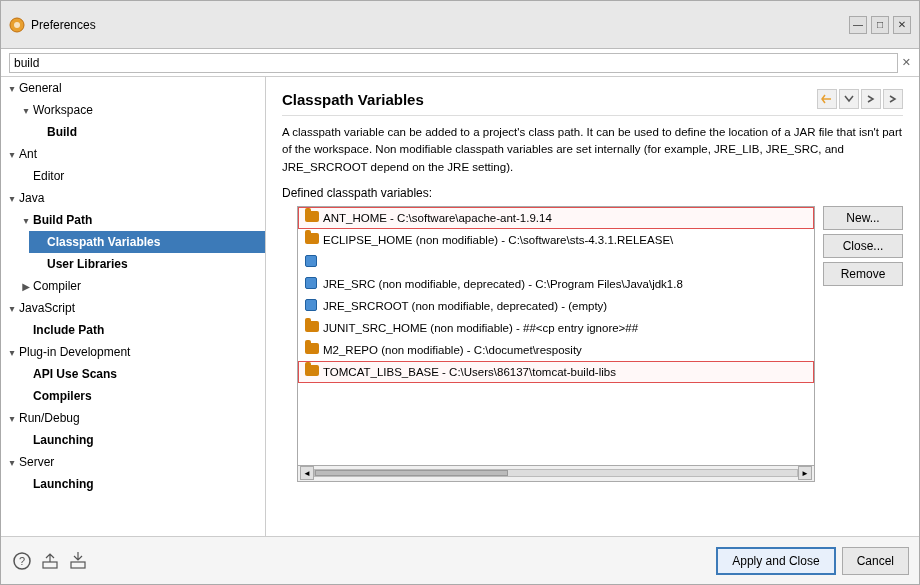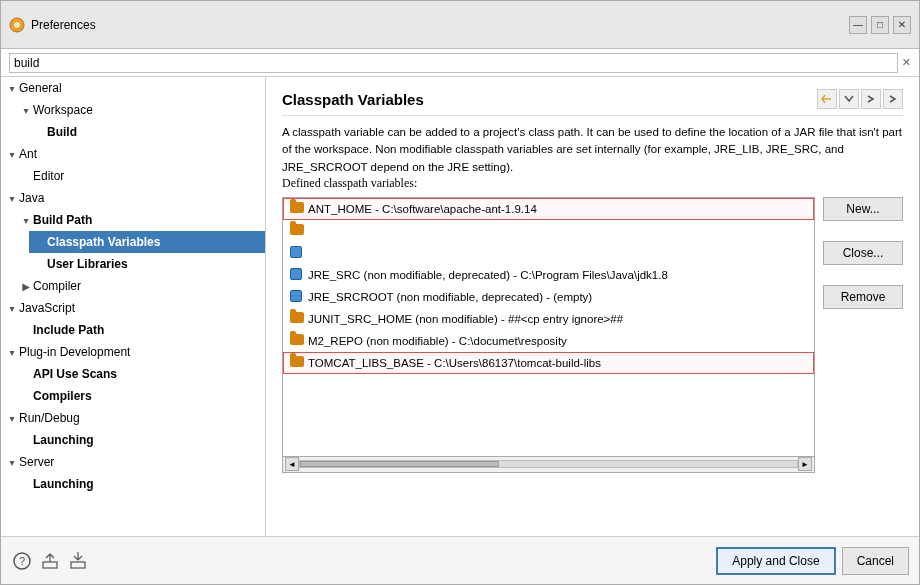--- a/index.html
+++ b/index.html
@@ -166,34 +166,34 @@
       align-items: center;
       justify-content: center;
       font-size: 11px;
       color: #555;
     }
 
     .description {
       font-size: 11.5px;
       color: #000;
       line-height: 1.5;
-      margin-bottom: 0;
+      margin-bottom: 10px;
     }
 
     .section-label {
       font-size: 12px;
       margin-bottom: 6px;
       color: #000;
-      font-family: Liberation Serif, serif;
     }
 
     .variables-area {
       display: flex;
       gap: 8px;
       flex: 1;
+      margin-left: 15px;
     }
 
     .variables-list-container {
       flex: 1;
       border: 1px solid #aaa;
       overflow-y: auto;
       background: #fff;
       max-height: 260px;
     }
     .var-item {
@@ -215,21 +215,21 @@
       flex-shrink: 0;
     }
     .var-text {
       font-size: 11.5px;
       color: #000;
     }
 
     .variables-buttons {
       display: flex;
       flex-direction: column;
-      gap: 20px;
+      gap: 4px;
     }
     .var-btn {
       width: 80px;
       height: 24px;
       border: 1px solid #aaa;
       background: #e8e8e8;
       cursor: pointer;
       font-size: 12px;
       text-align: center;
       padding: 2px 4px;
@@ -510,20 +510,21 @@
               <span class="var-icon">
                 <span class="folder-icon-orange"></span>
               </span>
               <span class="var-text">ANT_HOME - C:\software\apache-ant-1.9.14</span>
             </div>
 
             <div class="var-item">
               <span class="var-icon">
                 <span class="folder-icon-orange"></span>
               </span>
+              <span class="var-text">ECLIPSE_HOME (non modifiable) - C:\software\sts-4.3.1.RELEASE\</span>
             </div>
 
             <div class="var-item">
               <span class="var-icon">
                 <span class="jar-icon"></span>
               </span>
             </div>
 
             <div class="var-item">
               <span class="var-icon">

